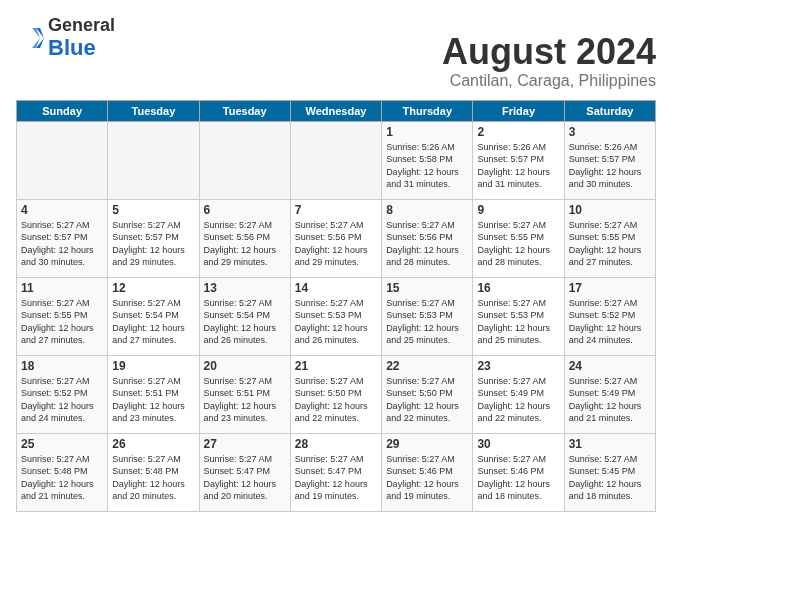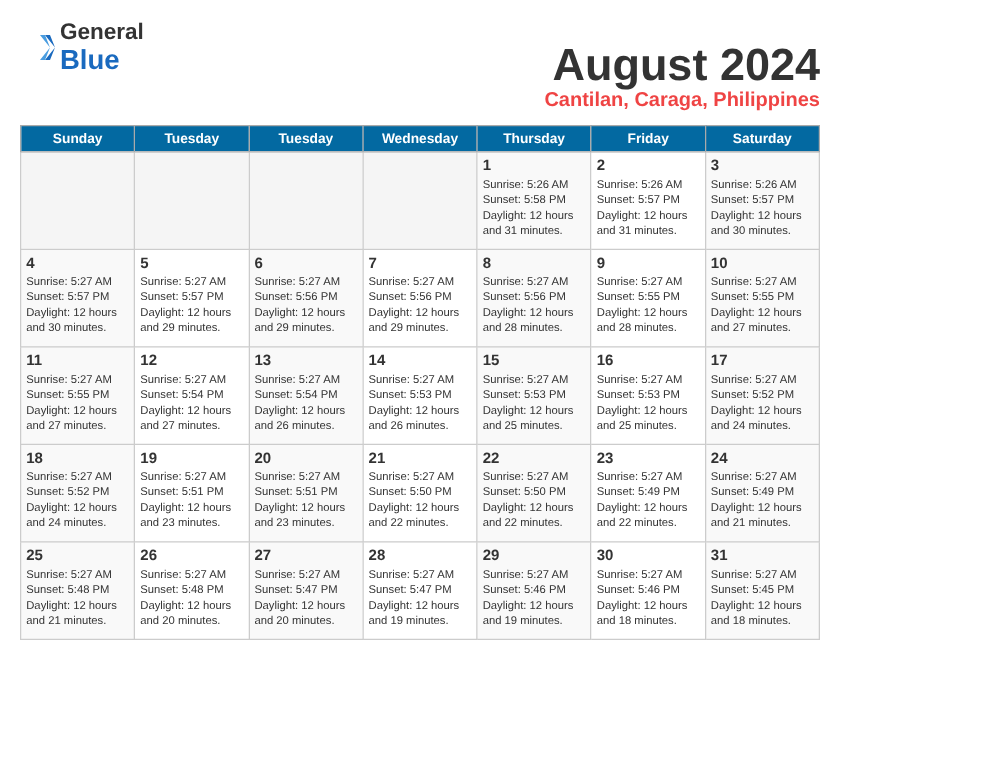--- a/index.html
+++ b/index.html
@@ -50,22 +50,21 @@
       margin-top: 16px;
     }
     .month-year {
       font-size: 36px;
       font-weight: bold;
       color: #333;
       line-height: 1.1;
     }
     .location {
       font-size: 16px;
-      color: #ef4444;
-      font-weight: bold;
+      color: #737373;
     }
     table {
       width: 100%;
       border-collapse: collapse;
       table-layout: fixed;
     }
     th {
       background-color: #0369a1;
       color: #fff;
       text-align: center;

